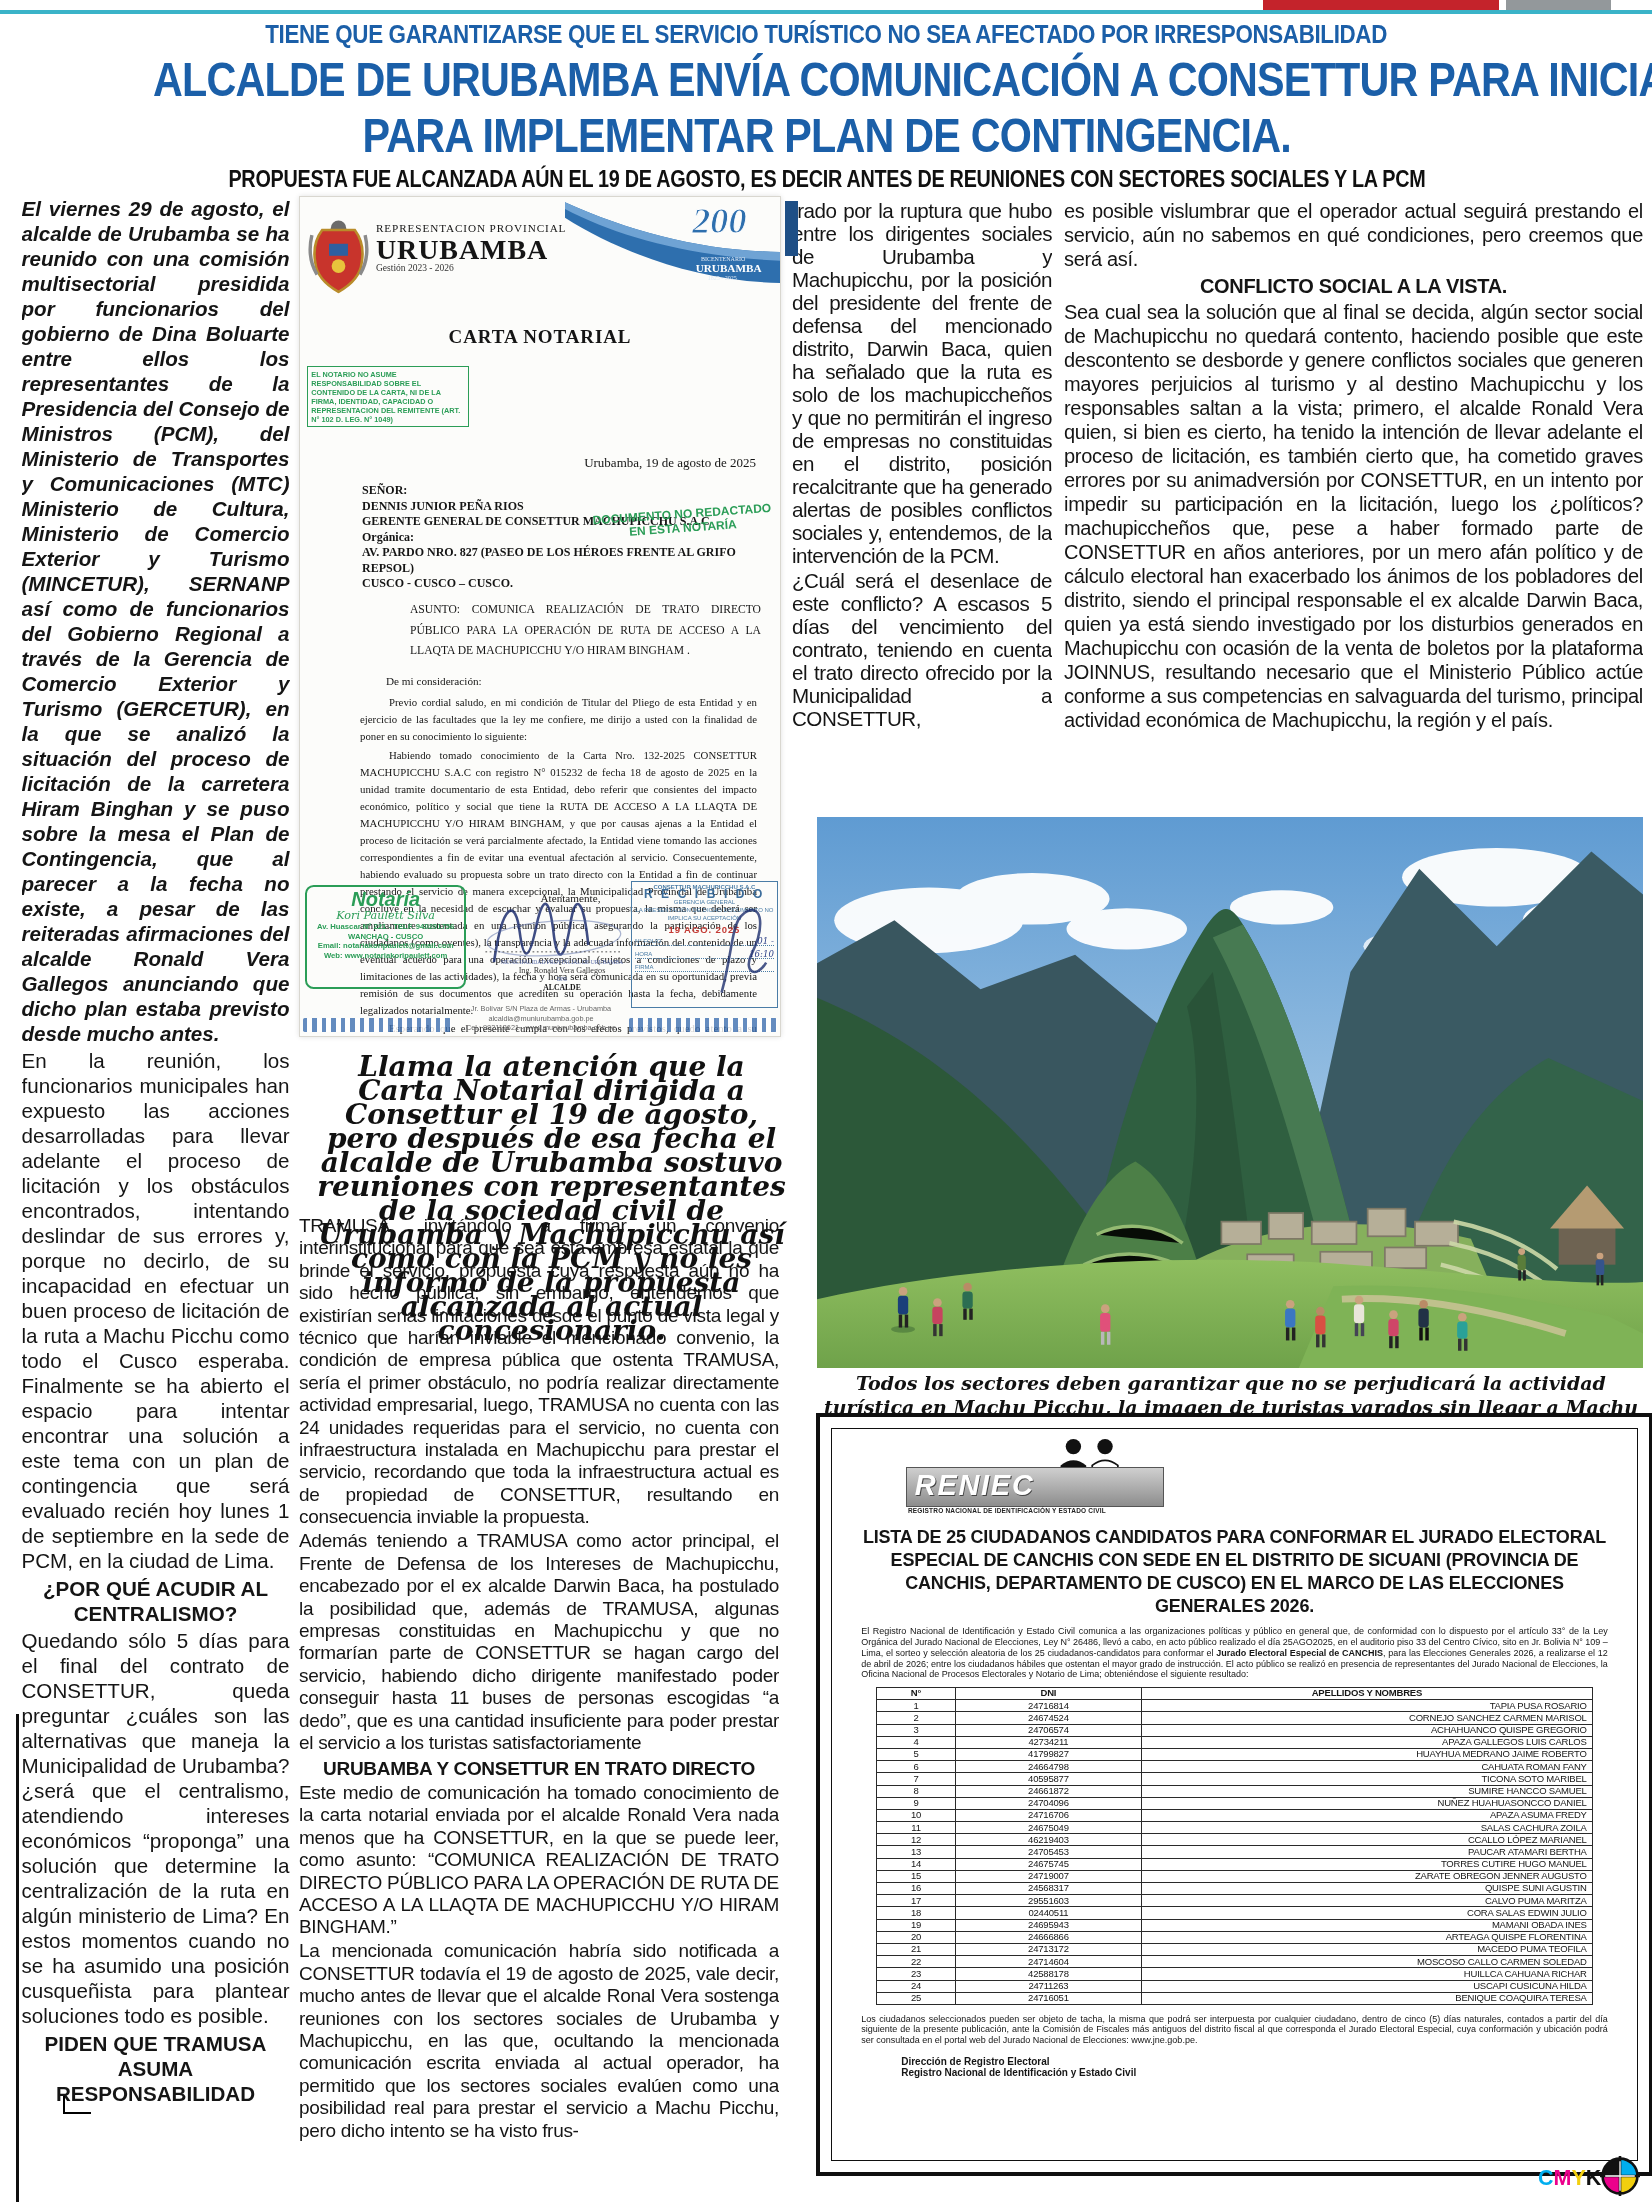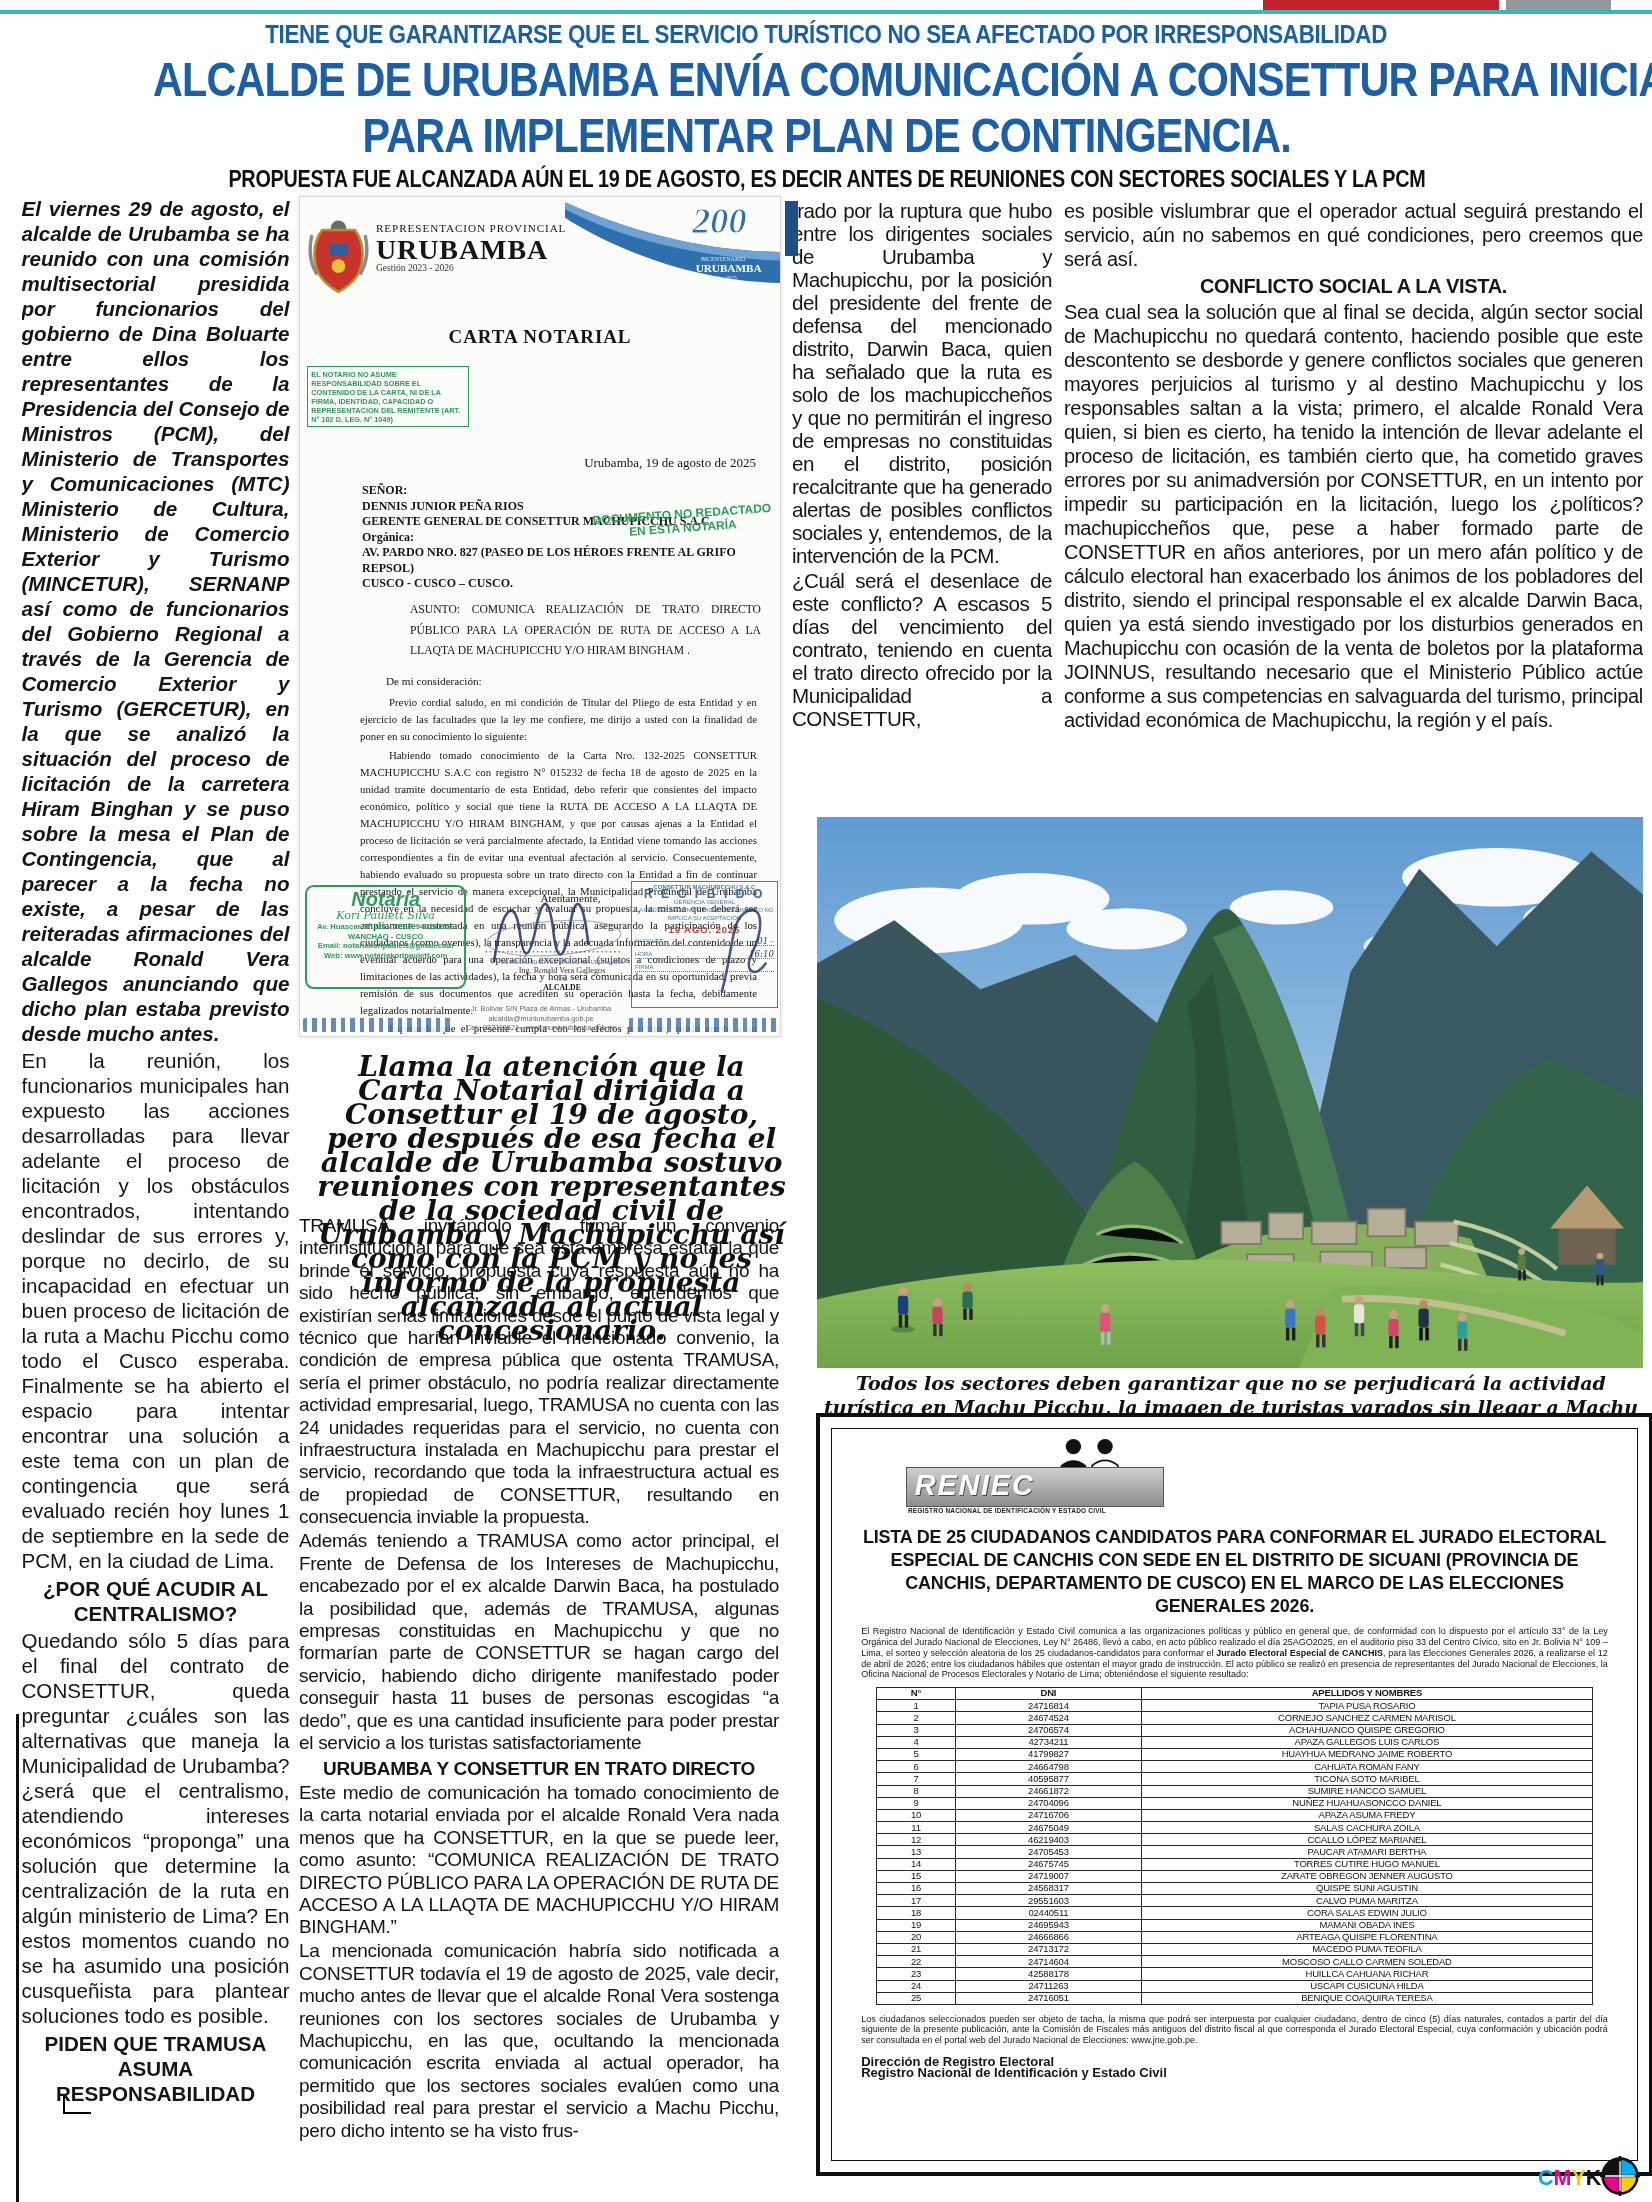--- a/index.html
+++ b/index.html
@@ -80,23 +80,23 @@
              text-shadow:0.9px 0.9px 0 #444;letter-spacing:1.7px;}
   .rlogosub{position:absolute;left:1.7px;top:64px;font-size:6.5px;font-weight:bold;color:#222;letter-spacing:0.2px;}
   .rtitle{text-align:center;font-size:18px;font-weight:bold;line-height:23px;letter-spacing:-0.2px;margin-top:8.6px;}
   .rintro{font-size:9px;line-height:10.8px;text-align:justify;margin-top:8.6px;}
   .rtable{border-collapse:collapse;margin:6.9px auto 0 auto;width:96%;}
   .rtable th,.rtable td{border:1.7px solid #2a2a2a;font-size:9.5px;line-height:10.3px;height:11.2px;padding:0 5.2px;
                         font-family:"Liberation Sans",sans-serif;letter-spacing:-0.2px;}
   .rtable th{font-weight:bold;text-align:center;}
   .rtable td.c0{width:11%;text-align:center;}
   .rtable td.c1{width:26%;text-align:center;}
-  .rtable td.c2{text-align:center;margin-left:20px;}
+  .rtable td.c2{text-align:right;margin-left:20px;}
   .rnote{font-size:9px;line-height:10.8px;text-align:justify;margin-top:8.6px;}
-  .rsign{font-size:13px;font-weight:bold;line-height:11.2px;margin-top:10.3px;}
+  .rsign{font-size:10px;font-weight:bold;line-height:11.2px;margin-top:10.3px;margin-left:40px;}
   
   .cmyk{left:1538px;top:2166px;font-size:21.5px;font-weight:bold;letter-spacing:0;}
   .cmyk .L0{color:#00aeef}.cmyk .L1{color:#ec008c}.cmyk .L2{color:#f2cf0e}.cmyk .L3{color:#111}
   .regmark{left:1600px;top:2156px;}
   
   .vrule{left:16.3px;top:1714px;width:2.6px;height:489px;background:#0e0e0e;}
   .lmark{left:63px;top:2096px;width:26px;height:15.5px;border-left:2.6px solid #000;border-bottom:2.6px solid #000;}
   .artifact{left:785px;top:201px;width:13px;height:55px;background:#1e4f86;}
 </style>
 </head>

